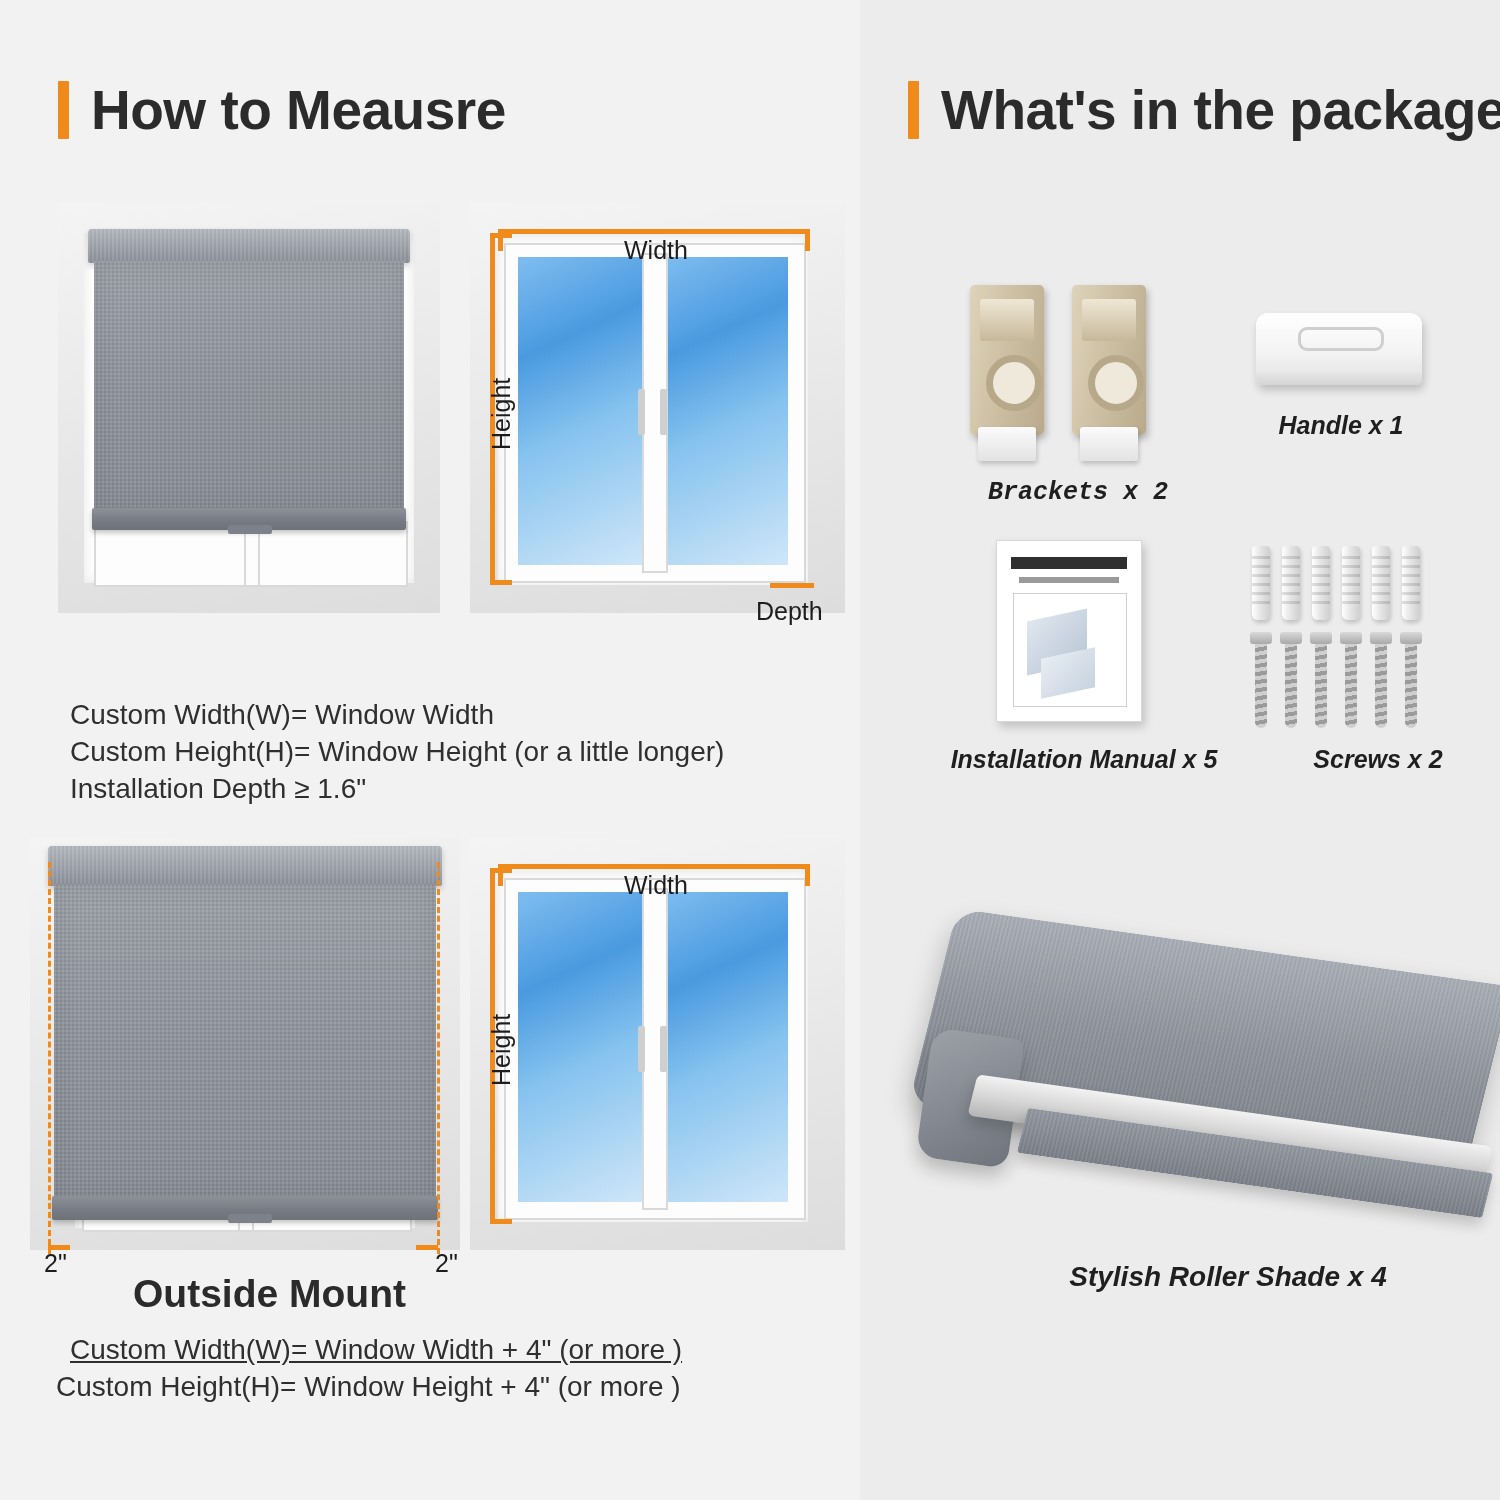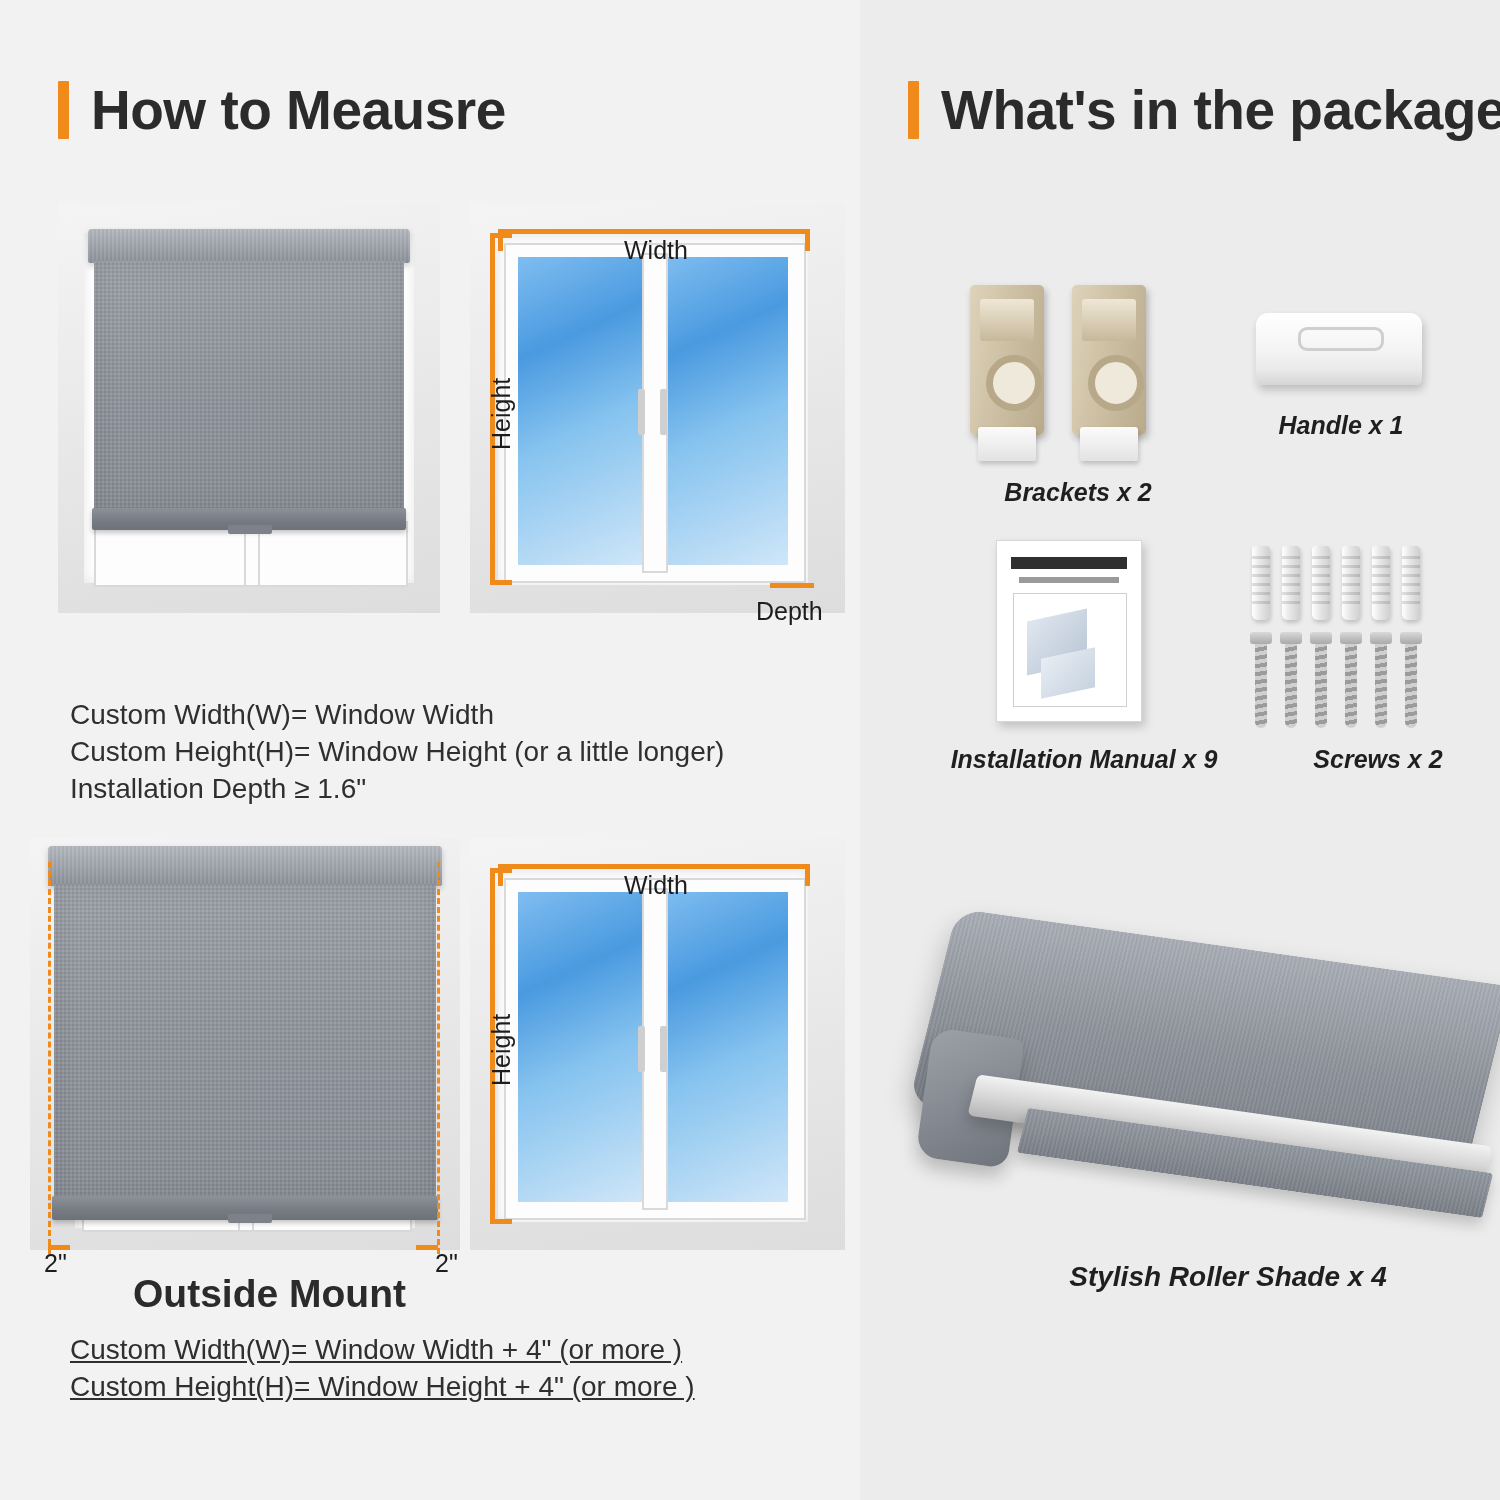--- a/index.html
+++ b/index.html
@@ -410,52 +410,52 @@
       <div class="measure-line" style="left:335px; top:26px; width:5px; height:22px;"></div>
       <div class="measure-line" style="left:20px; top:30px; width:5px; height:356px;"></div>
       <div class="measure-line" style="left:20px; top:30px; width:22px; height:5px;"></div>
       <div class="measure-line" style="left:20px; top:381px; width:22px; height:5px;"></div>
     </div>
     <div class="mlabel" style="left:624px; top:871px;">Width</div>
     <div class="mlabel vert" style="left:487px; top:1086px;">Height</div>
 
     <div class="caption-title" style="left:133px; top:1272px;">Outside Mount</div>
     <div class="caption-line" style="left:70px; top:1334px;text-decoration:underline;">Custom Width(W)= Window Width + 4" (or more )</div>
-    <div class="caption-line" style="left:70px; top:1371px;text-decoration:underline;">Custom Height(H)= Window Height + 4" (or more )</div>
+    <div class="caption-line" style="left:56px; top:1371px;">Custom Height(H)= Window Height + 4" (or more )</div>
   </div>
 
   <div class="right-panel">
 
     <div class="heading" id="heading-right">
       <div class="bar"></div>
       <div class="htext">What's in the package</div>
     </div>
 
     <div class="bracket" style="left:110px; top:285px;">
       <div class="bracket-tail"></div>
     </div>
     <div class="bracket" style="left:212px; top:285px;">
       <div class="bracket-tail"></div>
     </div>
-    <div class="part-label" style="left:128px; top:478px; width:180px;">Brackets x 2</div>
+    <div class="part-label" style="left:128px; top:478px; width:180px;font-family:Liberation Mono, monospace;">Brackets x 2</div>
 
     <div class="handle" style="left:396px; top:313px;">
       <div class="slot"></div>
       <div class="lip"></div>
     </div>
     <div class="part-label" style="left:406px; top:411px; width:150px;">Handle x 1</div>
 
     <div class="manual" style="left:136px; top:540px;">
       <div class="m-title"></div>
       <div class="m-sub"></div>
       <div class="m-box"></div>
       <div class="m-fig"></div>
       <div class="m-fig2"></div>
     </div>
-    <div class="part-label" style="left:88px; top:745px; width:272px;">Installation Manual x 9</div>
+    <div class="part-label" style="left:88px; top:745px; width:272px;">Installation Manual x 5</div>
 
     <div class="anchor" style="left:392px; top:546px;"></div>
     <div class="anchor" style="left:422px; top:546px;"></div>
     <div class="anchor" style="left:452px; top:546px;"></div>
     <div class="anchor" style="left:482px; top:546px;"></div>
     <div class="anchor" style="left:512px; top:546px;"></div>
     <div class="anchor" style="left:542px; top:546px;"></div>
 
     <div class="screw" style="left:393px; top:632px;">
       <div class="head"></div>

